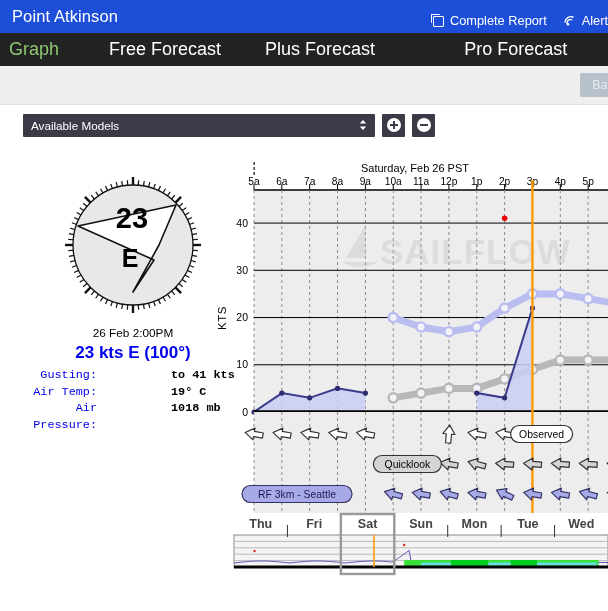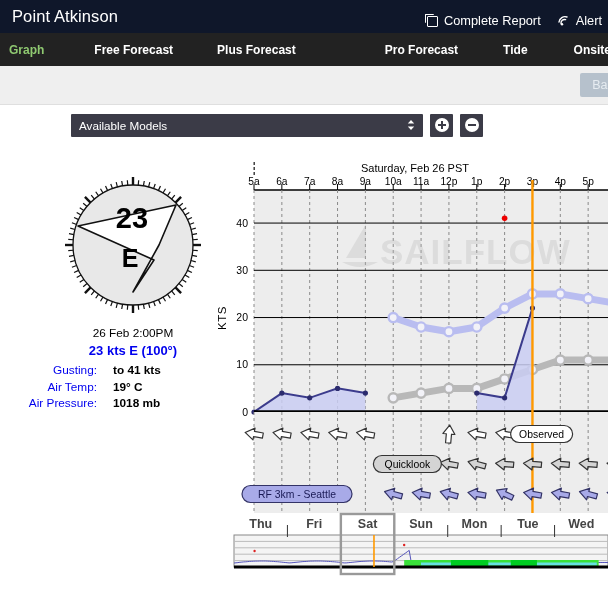--- a/index.html
+++ b/index.html
@@ -6,21 +6,21 @@
   html, body {
     width: 608px; height: 611px;
     background: #ffffff;
     font-family: "Liberation Sans", sans-serif;
     overflow: hidden;
   }
   #app { position: relative; width: 608px; height: 611px; }
 
   
   .site-header {
-    height: 33px; background: #0f172a;
+    height: 33px; background: #1d4ed8;
     display: flex; align-items: center; padding: 0 0 0 12px;
   }
   .site-title {
     color: #ffffff; font-size: 16.5px; font-weight: 400; letter-spacing: .1px;
   }
   .header-actions { margin-left: auto; display: flex; align-items: center; gap: 16px; padding-right: 0; }
   .header-action { display: flex; align-items: center; gap: 5px; color: #fff; font-size: 12.8px; cursor: pointer; margin-top: 8px; }
   .hdr-ico { display: inline-block; width: 14px; height: 13px; position: relative; }
   .ico-report::before {
     content: ""; position: absolute; left: 2px; top: 2px; width: 9px; height: 9px;
@@ -30,38 +30,38 @@
     content: ""; position: absolute; left: 0px; top: 0px; width: 8px; height: 8px;
     border: 1.4px solid #fff; border-right: none; border-bottom: none; border-radius: 1px;
   }
   .ico-alert svg { display: block; }
 
   
   .nav-bar {
     height: 33px; background: #222222; display: flex; align-items: center;
   }
   .nav-item {
-    color: #ffffff; font-size: 12px; font-weight: bold; cursor: pointer;
+    color: #ffffff; font-size: 18px; font-weight: normal; cursor: pointer;
     white-space: nowrap;
   }
   .nav-item.active { color: #8fc971; }
 
   
   .toolbar-strip {
     height: 39px; background: #efefef; border-bottom: 1px solid #dfdfdf;
     display: flex; align-items: center; justify-content: flex-end;
   }
   .back-btn {
     background: #b6c1cc; color: #e6ecf1; font-size: 12.5px;
     padding: 5px 12px; border: none; border-radius: 2px; cursor: pointer;
     margin-right: -24px; overflow: hidden; white-space: nowrap;
   }
 
   
-  .models-row { height: 35px; display: flex; align-items: center; padding: 5px 0 0 23px; gap: 7px; margin-left: 48px; }
+  .models-row { height: 35px; display: flex; align-items: center; padding: 5px 0 0 23px; gap: 7px; }
   .models-select {
     width: 352px; height: 23px; background: #3b3b47; color: #ffffff;
     border: none; font-size: 11.7px; font-family: "Liberation Sans", sans-serif;
     padding: 0 8px; display: flex; align-items: center; cursor: pointer;
     position: relative; border-radius: 1px;
   }
   .models-select .caret {
     margin-left: auto; font-size: 9px; line-height: 9px; letter-spacing: -1px;
     display: flex; flex-direction: column; align-items: center; color:#fff;
   }
@@ -78,22 +78,22 @@
   }
   .sq-btn.plus .circ::after {
     content: ""; position: absolute; left: 6px; top: 3px; width: 2px; height: 8px; background: #3b3b47;
   }
 
   
   .left-panel { position: absolute; left: 17px; top: 162px; width: 232px; }
   .compass-wrap { display: flex; justify-content: center; padding-top: 8px; }
   .readout { text-align: center; margin-top: 6px; font-size: 11.8px; color: #000; }
   .readout .time { color: #000; margin-bottom: 3px; }
-  .readout .speed { color: #0000ee; font-weight: bold; font-size: 13px; margin-bottom: 4px; }
-  .kv { display: flex; justify-content: flex-start; gap: 16px; line-height: 16.5px; }
+  .readout .speed { color: #0000ee; font-weight: bold; font-size: 17px; margin-bottom: 4px; }
+  .kv { display: flex; justify-content: space-between; gap: 16px; line-height: 16.5px; font-family: Liberation Mono, monospace; }
   .kv .k { color: #0000ee; text-align: right; width: 80px; }
   .kv .v { color: #000; font-weight: bold; text-align: left; width: 78px; }
 
   
   .chart-area { position: absolute; left: 220px; top: 158px; }
   .axis-label-kts {
     position: absolute; left: 216px; top: 330px;
     transform: rotate(-90deg); transform-origin: left top;
     font-size: 11.5px; color: #000; letter-spacing: .5px;
   }
@@ -111,21 +111,21 @@
 
   <div class="site-header">
     <div class="site-title">Point Atkinson</div>
     <div class="header-actions">
 
       <div class="header-action">
         <span class="hdr-ico ico-report"></span>
         <span>Complete Report</span>
       </div>
 
-      <div class="header-action" style="padding-right:6px;">
+      <div class="header-action" style="padding-right:0;">
         <span class="hdr-ico ico-alert">
           <svg width="14" height="13" viewBox="0 0 14 13">
             <path d="M2 8 A6 6 0 0 1 10 3" fill="none" stroke="#fff" stroke-width="1.4" stroke-linecap="round"></path>
             <path d="M4 9.5 A3.6 3.6 0 0 1 8.6 5.6" fill="none" stroke="#fff" stroke-width="1.4" stroke-linecap="round"></path>
             <circle cx="5" cy="10.3" r="1.2" fill="#fff"></circle>
           </svg>
         </span>
         <span>Alert</span>
       </div>
 

